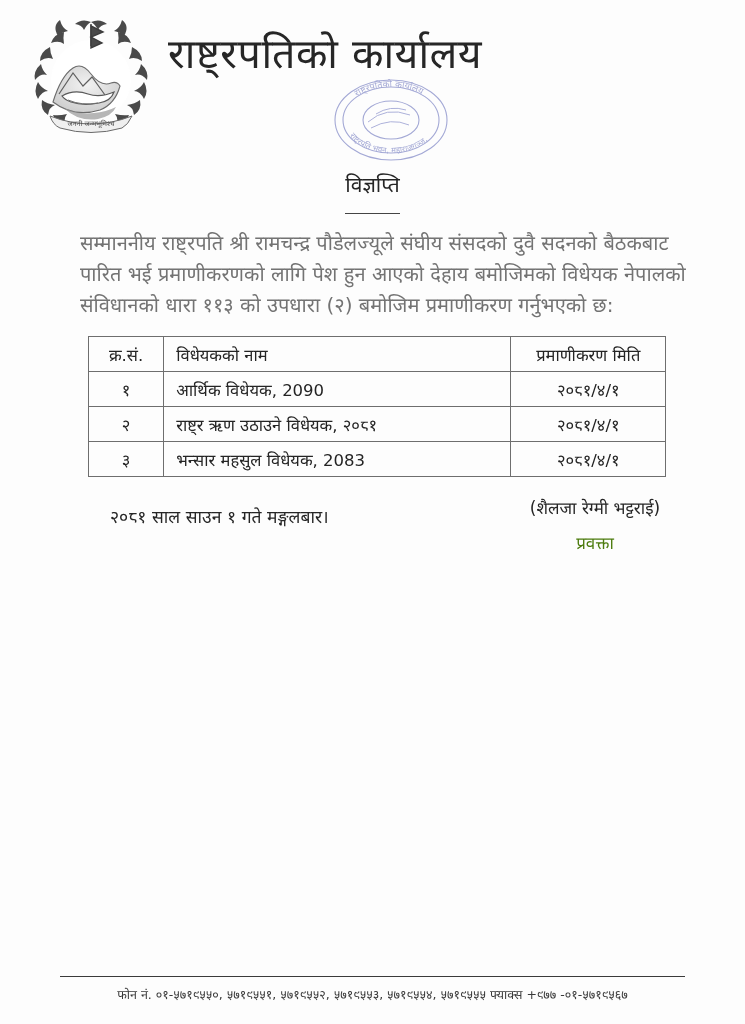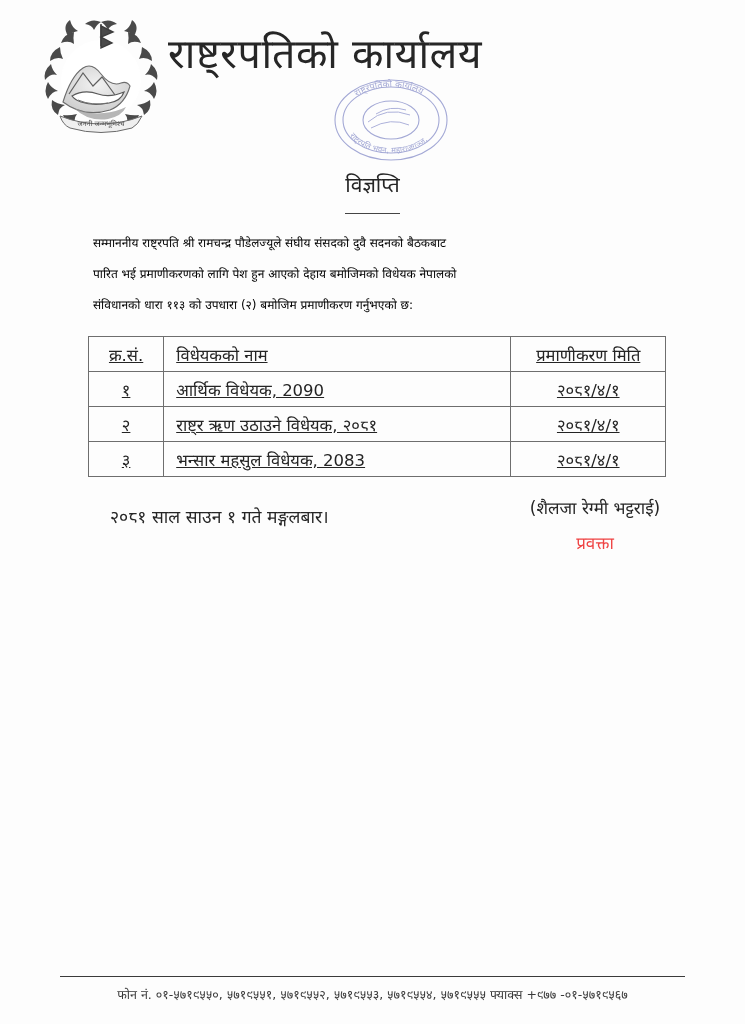--- a/index.html
+++ b/index.html
@@ -25,21 +25,21 @@
 
   
   .header {
     position: absolute;
     left: 0; top: 0;
     width: 745px;
     height: 150px;
   }
   .emblem {
     position: absolute;
-    left: 38px;
+    left: 28px;
     top: 16px;
     width: 126px;
     height: 120px;
   }
   .office-title {
     position: absolute;
     left: 168px;
     top: 26px;
     font-size: 41px;
     line-height: 56px;
@@ -84,26 +84,25 @@
     border-bottom: 1.4px solid #444;
     padding-bottom: 16px;
   }
 
   
   .body-text {
     position: absolute;
     left: 80px;
     top: 228px;
     width: 590px;
-    font-size: 12px;
+    font-size: 20px;
     line-height: 31px;
-    color: #000000;
+    color: #737373;
     text-align: justify;
     text-justify: inter-word;
-    margin-left: 13px;
   }
   .body-text .ln {
     display: block;
     white-space: nowrap;
   }
   .body-text .ln.j {
     display: flex;
     justify-content: space-between;
   }
   .body-text .ln.first {
@@ -119,21 +118,20 @@
     border-collapse: collapse;
     font-size: 16.5px;
     color: #242424;
   }
   .bills-table th,
   .bills-table td {
     border: 1px solid #6e6e6e;
     height: 34px;
     padding: 0 8px;
     font-weight: normal;
-    text-decoration: underline;
   }
   .bills-table th {
     text-align: center;
   }
   .bills-table .col-sn   { width: 62px;  text-align: center; }
   .bills-table .col-name { width: 368px; text-align: left; padding-left: 12px; }
   .bills-table .col-date { width: 148px; text-align: center; }
 
   
   .date-line {
@@ -155,21 +153,21 @@
     height: 56px;
     position: relative;
   }
   .sign-name {
     font-size: 17px;
     color: #262626;
     white-space: nowrap;
   }
   .sign-role {
     font-size: 17px;
-    color: #ef4444;
+    color: #4d7c0f;
     margin-top: 12px;
   }
 
   
   .footer-rule {
     position: absolute;
     left: 60px;
     top: 976px;
     width: 625px;
     height: 0;

